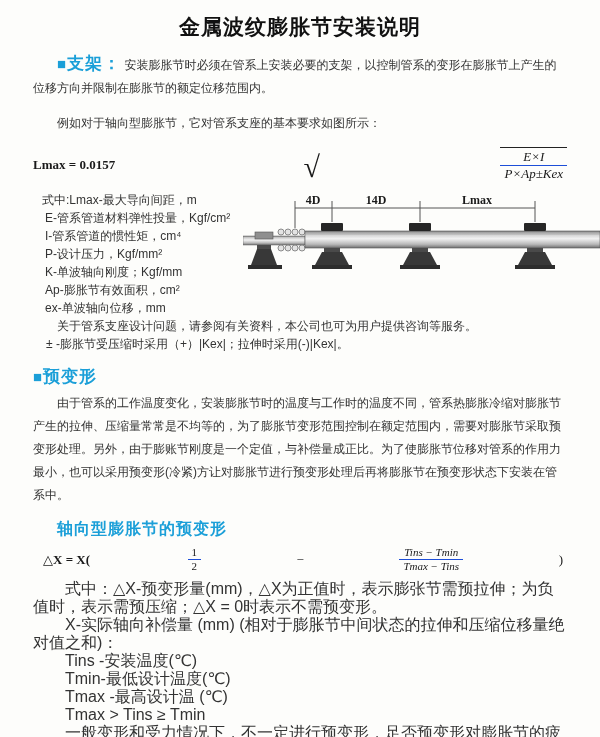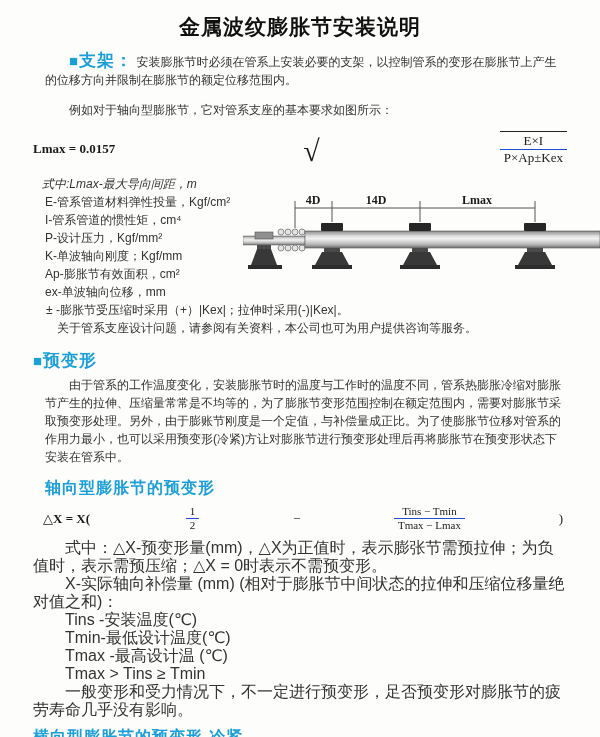--- a/index.html
+++ b/index.html
@@ -6,58 +6,58 @@
   .page{
     width:600px;height:737px;position:relative;overflow:hidden;
     background:#fdfdfb;color:#333;
     font-family:"Liberation Sans","DejaVu Sans",sans-serif;
   }
   .content{padding:0 33px;}
   .doc-title{
     text-align:center;font-size:21px;font-weight:bold;color:#111;
     padding-top:13px;letter-spacing:1px;
   }
-  .body-text{font-size:12px;line-height:18px;color:#333;margin-left:12px;}
+  .body-text{font-size:12px;line-height:23px;color:#333;}
   .para-indent{text-indent:2em;}
   .sec-head-inline{color:#1b9fd8;font-size:17px;font-weight:bold;letter-spacing:1px;}
   .sec-marker{color:#1b9fd8;font-size:15px;}
   .p1{margin-top:11px;}
   .p-example{margin-top:2px;}
   .sec-head-block{
     color:#1b9fd8;font-size:17px;font-weight:bold;letter-spacing:1px;margin-top:12px;
   }
   .blue-sub{
     color:#1b9fd8;font-size:16px;font-weight:bold;letter-spacing:1px;
   }
-  .sub-axial{margin:8px 0 2px 12px;}
+  .sub-axial{margin:8px 0 2px 24px;}
   .sub-lateral{margin:8px 0 0 0;}
 
   
   .formula{
     display:flex;align-items:center;justify-content:space-between;
     font-family:"Liberation Serif","DejaVu Serif",serif;color:#1a1a1a;
     font-size:13px;
   }
   .formula .flhs{font-weight:bold;margin-right:6px;}
   .frac{display:inline-flex;flex-direction:column;text-align:center;vertical-align:middle;line-height:1.25;}
   .frac .num{padding:0 4px;}
   .frac .den{border-top:1px solid #1d4ed8;padding:0 4px;}
-  .ital{}
+  .ital{font-style:italic;}
   .sqrt-sign{font-size:30px;font-weight:400;line-height:0.9;margin-right:-2px;transform:translateY(2px);}
   .radicand{border-top:1.6px solid #222;padding-top:1px;}
   .f1{margin:10px 0 8px 0;}
   .f2{margin:6px 0 6px 10px;}
   .f3{margin:10px 0 10px 0;}
   .fop{margin:0 4px;}
   .small-frac{font-size:11px;}
 
   
   .defs{margin-top:5px;}
   .def-line{font-size:12px;line-height:18px;color:#333;}
-  .d-first{margin-left:9px;font-style:italic;}
+  .d-first{margin-left:9px;}
   .d-item{margin-left:12px;}
   .d-pm{margin-left:13px;}
   .d-note{text-indent:2em;}
   .axial-lines{margin-top:3px;}
   .ax-line{font-size:16px;line-height:18px;text-indent:2em;}
 
   
   .diagram{position:absolute;left:243px;top:192px;width:357px;height:96px;}
 </style>
 </head>
@@ -86,39 +86,39 @@
     </div>
 
     <div class="defs">
       <div class="def-line d-first">式中:Lmax-最大导向间距，m</div>
       <div class="def-line d-item">E-管系管道材料弹性投量，Kgf/cm²</div>
       <div class="def-line d-item">I-管系管道的惯性矩，cm⁴</div>
       <div class="def-line d-item">P-设计压力，Kgf/mm²</div>
       <div class="def-line d-item">K-单波轴向刚度；Kgf/mm</div>
       <div class="def-line d-item">Ap-膨胀节有效面积，cm²</div>
       <div class="def-line d-item">ex-单波轴向位移，mm</div>
+      <div class="def-line d-note">关于管系支座设计问题，请参阅有关资料，本公司也可为用户提供咨询等服务。</div>
       <div class="def-line d-pm">± -膨胀节受压缩时采用（+）|Kex|；拉伸时采用(-)|Kex|。</div>
-      <div class="def-line d-note">关于管系支座设计问题，请参阅有关资料，本公司也可为用户提供咨询等服务。</div>
     </div>
 
     <div class="sec-head-block"><span class="sec-marker">■</span><span>预变形</span></div>
     <p class="body-text para-indent" style="margin-top:4px;">由于管系的工作温度变化，安装膨胀节时的温度与工作时的温度不同，管系热膨胀冷缩对膨胀节产生的拉伸、压缩量常常是不均等的，为了膨胀节变形范围控制在额定范围内，需要对膨胀节采取预变形处理。另外，由于膨账节刚度是一个定值，与补偿量成正比。为了使膨胀节位移对管系的作用力最小，也可以采用预变形(冷紧)方让对膨胀节进行预变形处理后再将膨胀节在预变形状态下安装在管系中。</p>
 
     <div class="blue-sub sub-axial">轴向型膨胀节的预变形</div>
 
     <div class="formula f2">
       <span class="flhs">△X = X(</span>
       <span class="frac small-frac">
         <span class="num">1</span>
         <span class="den">2</span>
       </span>
       <span class="fop">−</span>
       <span class="frac ital small-frac">
         <span class="num">Tins − Tmin</span>
-        <span class="den">Tmax − Lmax</span>
+        <span class="den">Tmax − Tins</span>
       </span>
       <span class="fop">)</span>
     </div>
 
     <div class="axial-lines">
       <div class="ax-line">式中：△X-预变形量(mm)，△X为正值时，表示膨张节需预拉伸；为负值时，表示需预压缩；△X = 0时表示不需预变形。</div>
       <div class="ax-line">X-实际轴向补偿量 (mm) (相对于膨胀节中间状态的拉伸和压缩位移量绝对值之和)：</div>
       <div class="ax-line">Tins -安装温度(℃)</div>
       <div class="ax-line">Tmin-最低设计温度(℃)</div>
       <div class="ax-line">Tmax -最高设计温 (℃)</div>

